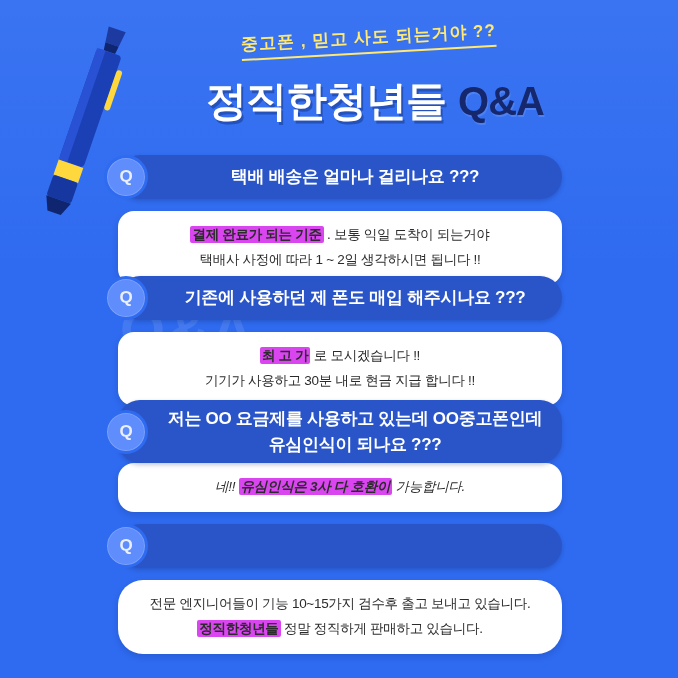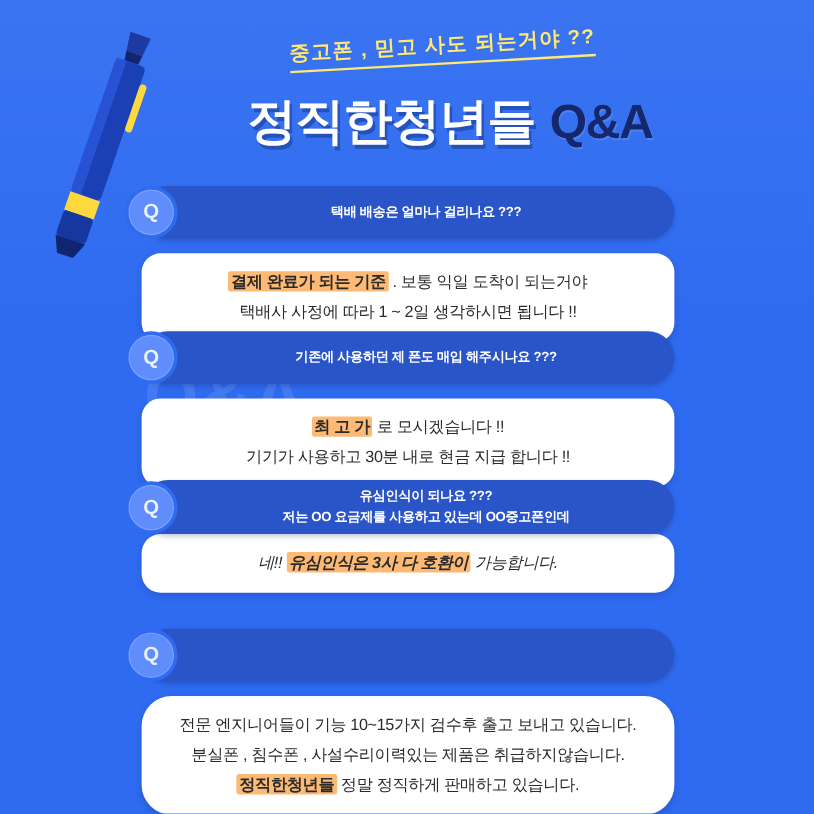--- a/index.html
+++ b/index.html
@@ -120,21 +120,21 @@
     font-weight: bold;
     display: flex;
     align-items: center;
     justify-content: center;
     box-shadow: inset 0 0 0 1px rgba(255,255,255,0.18);
   }
   .q-text {
     flex: 1;
     text-align: center;
     color: #ffffff;
-    font-size: 11px;
+    font-size: 17px;
     font-weight: bold;
     line-height: 1.5;
     letter-spacing: -0.3px;
   }
 
   
   .a-card {
     background: #ffffff;
     border-radius: 16px;
     padding: 12px 16px;
@@ -142,21 +142,21 @@
     box-shadow: 0 3px 6px rgba(10,30,90,0.18);
     text-align: center;
   }
   .a-line {
     color: #2b2b2b;
     font-size: 13.5px;
     line-height: 1.85;
     letter-spacing: -0.3px;
   }
   .hl {
-    background: #fdba74;
+    background: #d946ef;
     padding: 1px 2px;
     border-radius: 2px;
   }
   .bold {
     font-weight: bold;
   }
 </style>
 </head>
 <body>
 
@@ -212,33 +212,32 @@
     <div class="a-card" style="margin-top:12px;">
       <div class="a-line"><span class="hl bold">최 고 가</span><span> 로 모시겠습니다 !!</span></div>
       <div class="a-line"><span>기기가 사용하고 30분 내로 현금 지급 합니다 !!</span></div>
     </div>
   </div>
 
   <div class="qa-block" style="top:400px;">
     <div class="q-row">
       <div class="q-badge">Q</div>
       <div class="q-text">
+          <div>저는 OO 요금제를 사용하고 있는데 OO중고폰인데</div>
           <div>유심인식이 되나요 ???</div>
-          <div>저는 OO 요금제를 사용하고 있는데 OO중고폰인데</div>
         </div>
     </div>
     <div class="a-card" style="margin-top:0;font-style:italic;">
       <div class="a-line"><span>네!! </span><span class="hl bold">유심인식은 3사 다 호환이</span><span> 가능합니다.</span></div>
     </div>
   </div>
 
   <div class="qa-block" style="top:524px;">
     <div class="q-row">
       <div class="q-badge">Q</div>
     </div>
     <div class="a-card" style="margin-top:12px;border-radius:25px;">
       <div class="a-line"><span>전문 엔지니어들이 기능 10~15가지 검수후 출고 보내고 있습니다.</span></div>
-      <div class="a-line"><span>분실폰 , 침수폰 , 사설수리이력있는 제품은  취급하지않습니다.</span></div>
       <div class="a-line"><span class="hl bold">정직한청년들</span><span> 정말 정직하게 판매하고 있습니다.</span></div>
     </div>
   </div>
 
 </div>
 
 </body></html>

